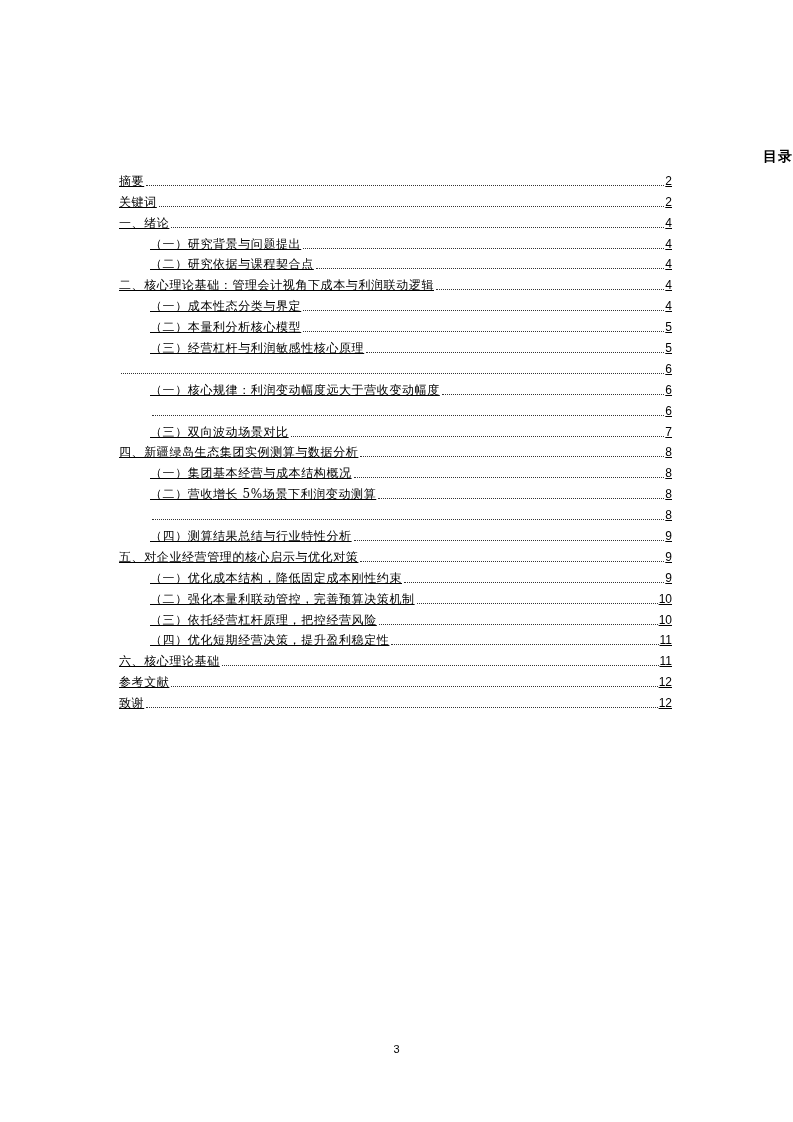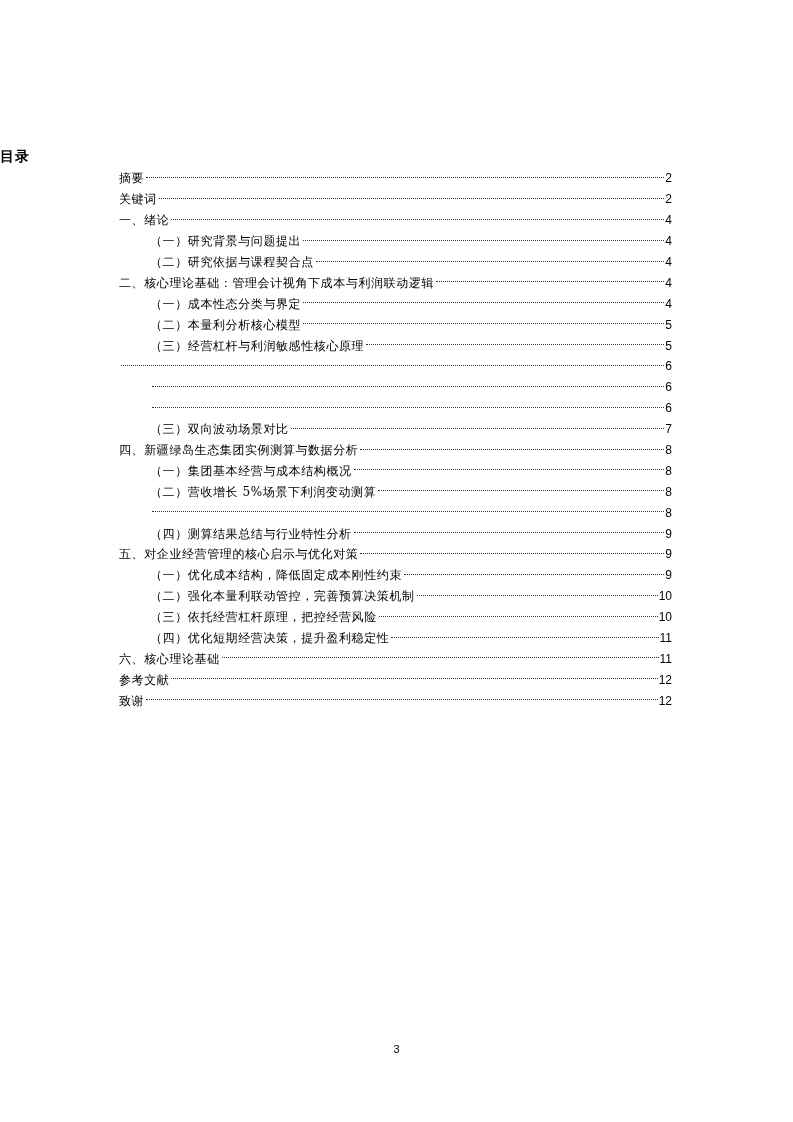--- a/index.html
+++ b/index.html
@@ -1,22 +1,22 @@
 <!DOCTYPE html>
 <html><head>
 <meta charset="utf-8">
 <style>
   html, body { margin: 0; padding: 0; background: #ffffff; }
   body { width: 793px; height: 1122px; position: relative; overflow: hidden;
          font-family: "DejaVu Serif", "Liberation Serif", serif; color: #000; }
   .page { position: absolute; left: 0; top: 0; width: 793px; height: 1122px; background: #fff; }
-  .toc-title { position: absolute; top: 148px; left: 0; width: 793px; text-align: left;
+  .toc-title { position: absolute; top: 148px; left: 0; width: 793px; text-align: right;
                font-family: "DejaVu Sans", "Liberation Sans", sans-serif; font-weight: bold; font-size: 14px; letter-spacing: 1px; }
   .toc { position: absolute; top: 168px; left: 119px; width: 553px; }
-  .toc-row { display: flex; align-items: center; height: 20.9px; font-size: 12px; line-height: 16px; white-space: nowrap; }
+  .toc-row { display: flex; align-items: flex-end; height: 20.9px; font-size: 12px; line-height: 16px; white-space: nowrap; text-decoration: underline; }
   .toc-row.level-2 { padding-left: 31px; }
   .toc-label { flex: 0 0 auto; letter-spacing: 0.6px; }
   .toc-dots { flex: 1 1 auto; margin: 0 1px 3px 2px; border-bottom: 1px dotted #333; height: 1px; }
   .toc-page { flex: 0 0 auto; font-family: "Liberation Sans", sans-serif; font-size: 12px; }
   .page-number { position: absolute; top: 1043px; left: 0; width: 793px; text-align: center;
                  font-family: "Liberation Sans", sans-serif; font-size: 11px; }
 </style>
 </head>
 <body>
 
@@ -66,20 +66,21 @@
       <div class="toc-row level-2">
         <span class="toc-label">（三）经营杠杆与利润敏感性核心原理</span>
         <span class="toc-dots"></span>
         <span class="toc-page">5</span>
       </div>
       <div class="toc-row level-1">
         <span class="toc-dots"></span>
         <span class="toc-page">6</span>
       </div>
       <div class="toc-row level-2">
+        <span class="toc-label">（一）核心规律：利润变动幅度远大于营收变动幅度</span>
         <span class="toc-dots"></span>
         <span class="toc-page">6</span>
       </div>
       <div class="toc-row level-2">
         <span class="toc-dots"></span>
         <span class="toc-page">6</span>
       </div>
       <div class="toc-row level-2">
         <span class="toc-label">（三）双向波动场景对比</span>
         <span class="toc-dots"></span>

